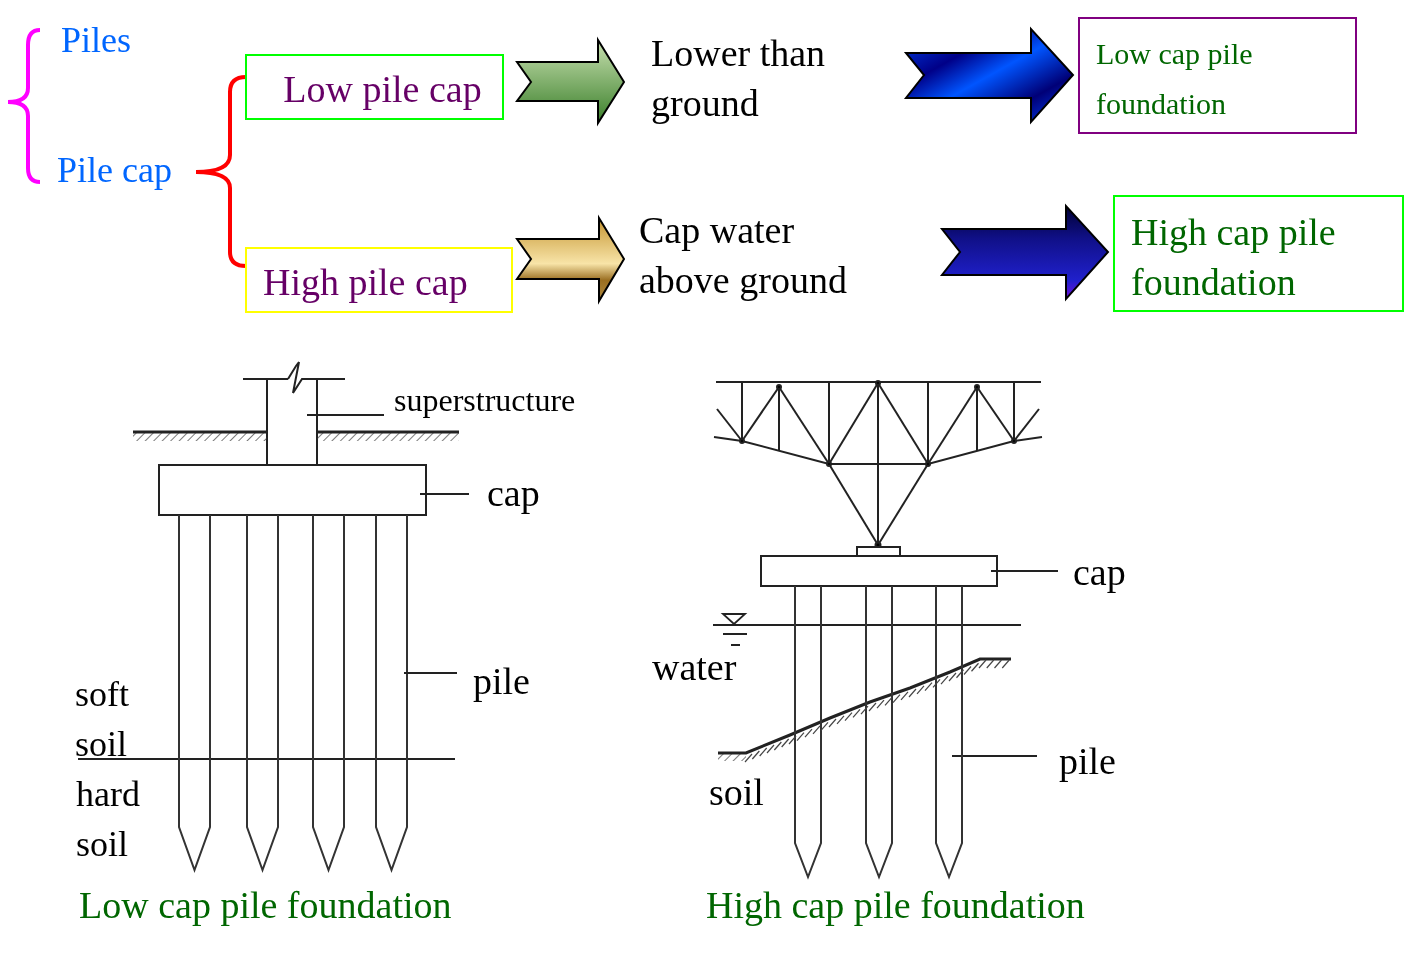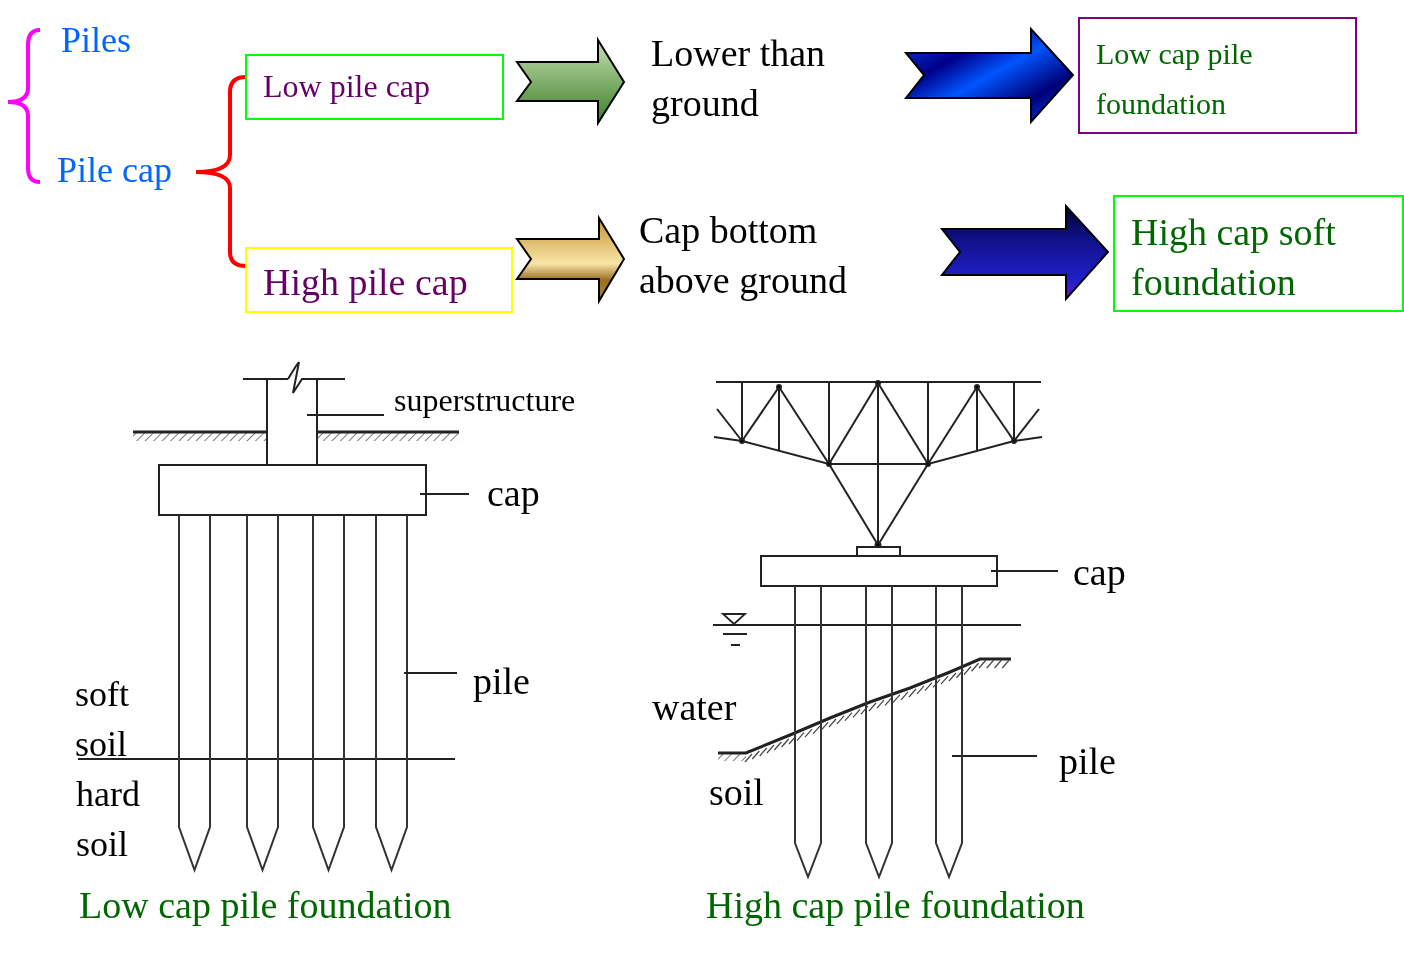--- a/index.html
+++ b/index.html
@@ -176,46 +176,46 @@
       <line x1="993.75" y1="660" x2="986.75" y2="668"></line>
       <line x1="1001.5" y1="660" x2="994.5" y2="668"></line>
       <line x1="1009.25" y1="660" x2="1002.25" y2="668"></line>
     </g>
 </svg>
 
 <span class="txt blue" style="left:61px;top:22px;font-size:36px;">Piles</span>
 <span class="txt blue" style="left:57px;top:152px;font-size:36px;">Pile cap</span>
 
 <div class="box" style="left:245px;top:54px;width:259px;height:66px;border:2px solid #00ff00;padding:14px 0 0 16px;">
-  <span class="txt purple" style="font-size:32px;">Low pile cap</span>
+  <span class="txt purple" style="font-size:38px;text-align:center;">Low pile cap</span>
 </div>
 <div class="box" style="left:245px;top:247px;width:268px;height:66px;border:2px solid #ffff00;padding:14px 0 0 16px;">
   <span class="txt purple" style="font-size:38px;">High pile cap</span>
 </div>
 
 <span class="txt black ml" style="left:651px;top:28px;font-size:38px;">Lower than
 ground</span>
-<span class="txt black ml" style="left:639px;top:205px;font-size:38px;">Cap bottom
+<span class="txt black ml" style="left:639px;top:205px;font-size:38px;">Cap water
 above ground</span>
 
 <div class="box" style="left:1078px;top:17px;width:279px;height:117px;border:2px solid #800080;padding:10px 0 0 16px;">
   <span class="txt green ml" style="font-size:30px;">Low cap pile
 foundation</span>
 </div>
 <div class="box" style="left:1113px;top:195px;width:291px;height:117px;border:2px solid #00ff00;padding:10px 0 0 16px;">
-  <span class="txt green ml" style="font-size:38px;">High cap soft
+  <span class="txt green ml" style="font-size:38px;">High cap pile
 foundation</span>
 </div>
 
 <span class="txt black" style="left:394px;top:384px;font-size:32px;">superstructure</span>
 <span class="txt black" style="left:487px;top:474px;font-size:38px;">cap</span>
 <span class="txt black" style="left:473px;top:662px;font-size:38px;">pile</span>
 <span class="txt black ml" style="left:75px;top:669px;font-size:36px;">soft
 soil</span>
 <span class="txt black ml" style="left:76px;top:769px;font-size:36px;">hard
 soil</span>
 <span class="txt green" style="left:79px;top:886px;font-size:38px;">Low cap pile foundation</span>
 
 <span class="txt black" style="left:1073px;top:553px;font-size:38px;">cap</span>
-<span class="txt black" style="left:652px;top:688px;font-size:38px;">water</span>
+<span class="txt black" style="left:652px;top:648px;font-size:38px;">water</span>
 <span class="txt black" style="left:709px;top:773px;font-size:38px;">soil</span>
 <span class="txt black" style="left:1059px;top:742px;font-size:38px;">pile</span>
 <span class="txt green" style="left:706px;top:886px;font-size:38px;">High cap pile foundation</span>
 
 </body></html>

